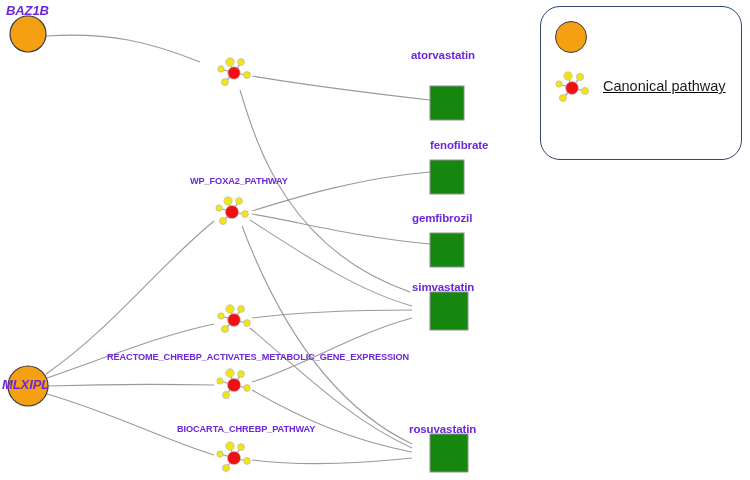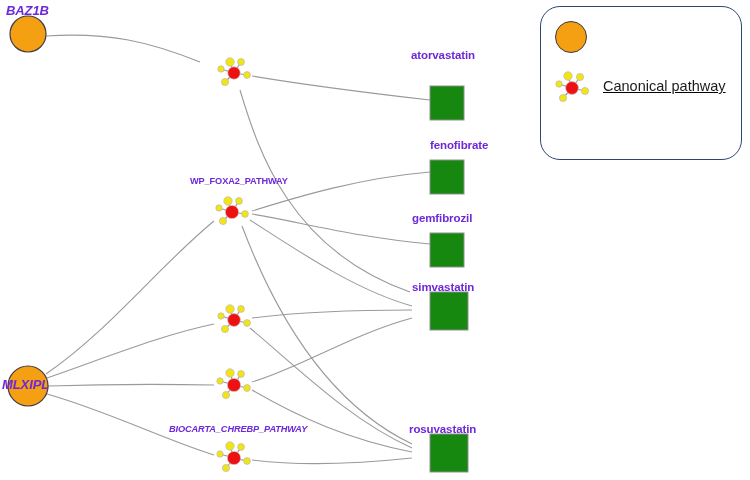--- a/index.html
+++ b/index.html
@@ -221,21 +221,22 @@
         <circle class="path-sat" cx="-8" cy="10" r="3.6"></circle>
         <circle class="path-core" cx="0" cy="0" r="6.6"></circle>
       </g>
     </g>
   </svg>
 
   <div class="node-label gene-label" style="left:6px; top:4px;">BAZ1B</div>
   <div class="node-label gene-label" style="left:2px; top:340px;margin-top:38px;">MLXIPL</div>
 
   <div class="node-label pathway-label" style="left:190px; top:177px;text-align:center;">WP_FOXA2_PATHWAY</div>
-  <div class="node-label pathway-label" style="left:169px; top:425px;font-style:italic;">BIOCARTA_CHREBP_PATHWAY</div>
+  <div class="node-label pathway-label" style="left:107px; top:353px;">REACTOME_CHREBP_ACTIVATES_METABOLIC_GENE_EXPRESSION</div>
+  <div class="node-label pathway-label" style="left:177px; top:425px;">BIOCARTA_CHREBP_PATHWAY</div>
 
   <div class="node-label drug-label" style="left:411px; top:50px;">atorvastatin</div>
   <div class="node-label drug-label" style="left:414px; top:140px;margin-left:16px;">fenofibrate</div>
   <div class="node-label drug-label" style="left:412px; top:213px;">gemfibrozil</div>
   <div class="node-label drug-label" style="left:412px; top:282px;">simvastatin</div>
   <div class="node-label drug-label" style="left:409px; top:424px;">rosuvastatin</div>
 
   <div id="legend">
 
     <div class="legend-row" style="top:14px;">

